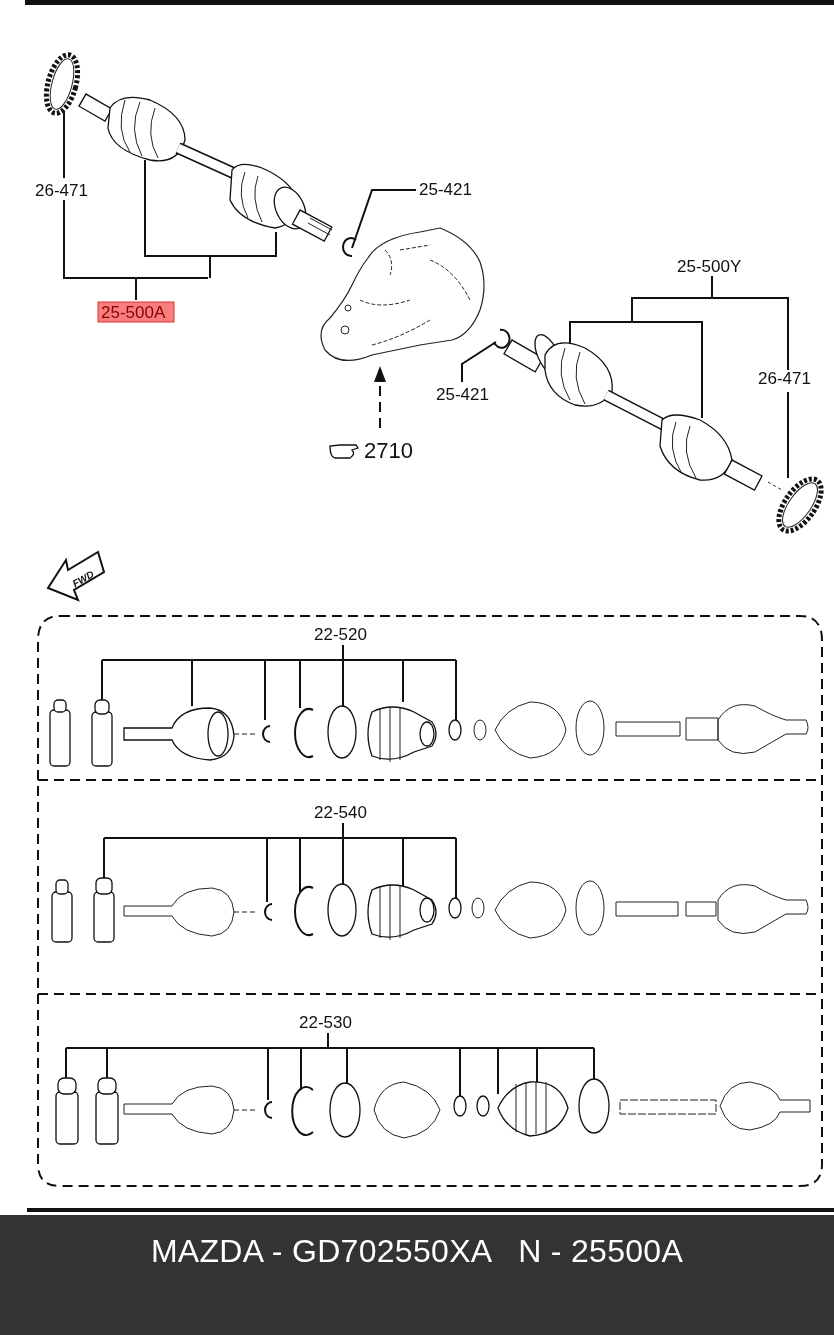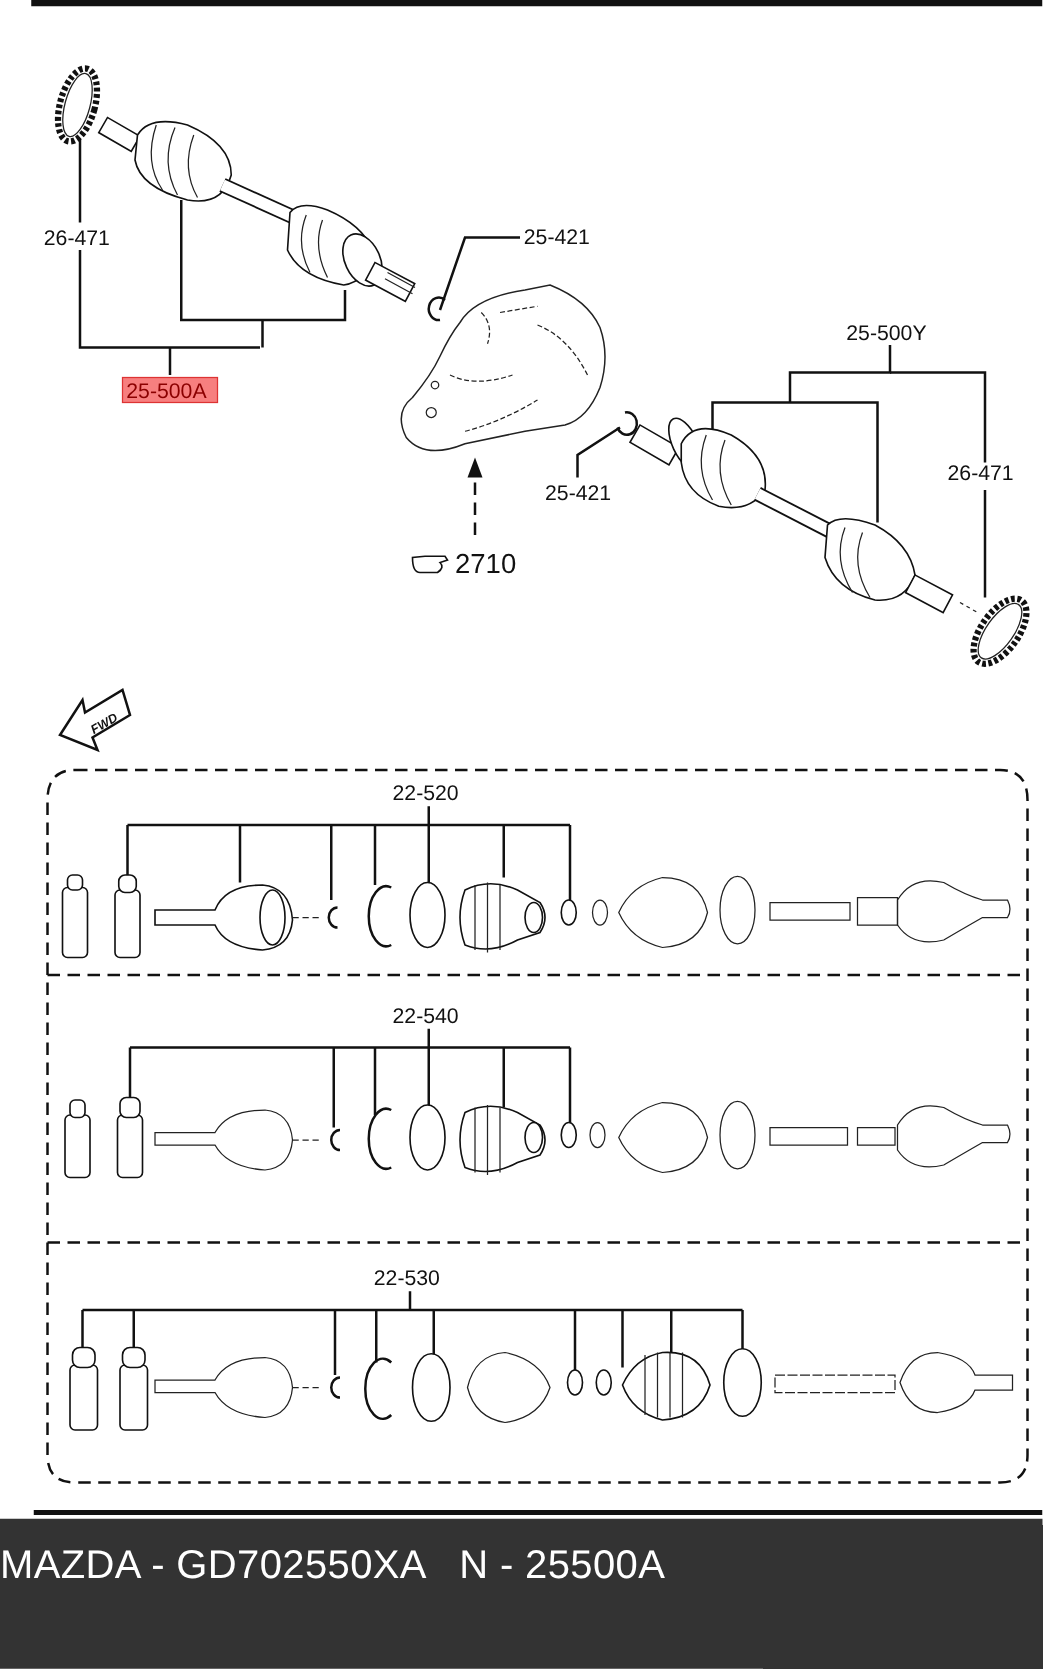--- a/index.html
+++ b/index.html
@@ -7,21 +7,21 @@
          font-family:"Liberation Sans", sans-serif; }
   #diagram { position:absolute; left:0; top:0; width:834px; height:1215px; }
   .lbl { font-family:"Liberation Sans", sans-serif; font-size:17px; fill:#111; }
   .lbl-big { font-size:22px; }
   .ln { stroke:#111; stroke-width:2; fill:none; }
   .thin { stroke:#111; stroke-width:1.3; fill:#fff; }
   .hair { stroke:#222; stroke-width:1; fill:none; }
   .dash { stroke:#111; stroke-width:2; fill:none; stroke-dasharray:10 6; }
   #footer { position:absolute; left:0; top:1215px; width:834px; height:120px;
             background:#333333; }
-  #footer-title { position:absolute; left:0; right:0; top:18px; 
+  #footer-title { position:absolute; left:0; right:0; top:18px; text-align:center;
                   color:#fff; font-size:32px; letter-spacing:0.3px;
                   font-family:"Liberation Sans", sans-serif; white-space:pre; }
   .hl-box { fill:#f77f7f; stroke:#d33; stroke-width:1; }
   .hl-text { fill:#8b0000; }
 </style>
 </head>
 <body>
 
 <svg id="diagram" viewBox="0 0 834 1215" xmlns="http://www.w3.org/2000/svg">
 

